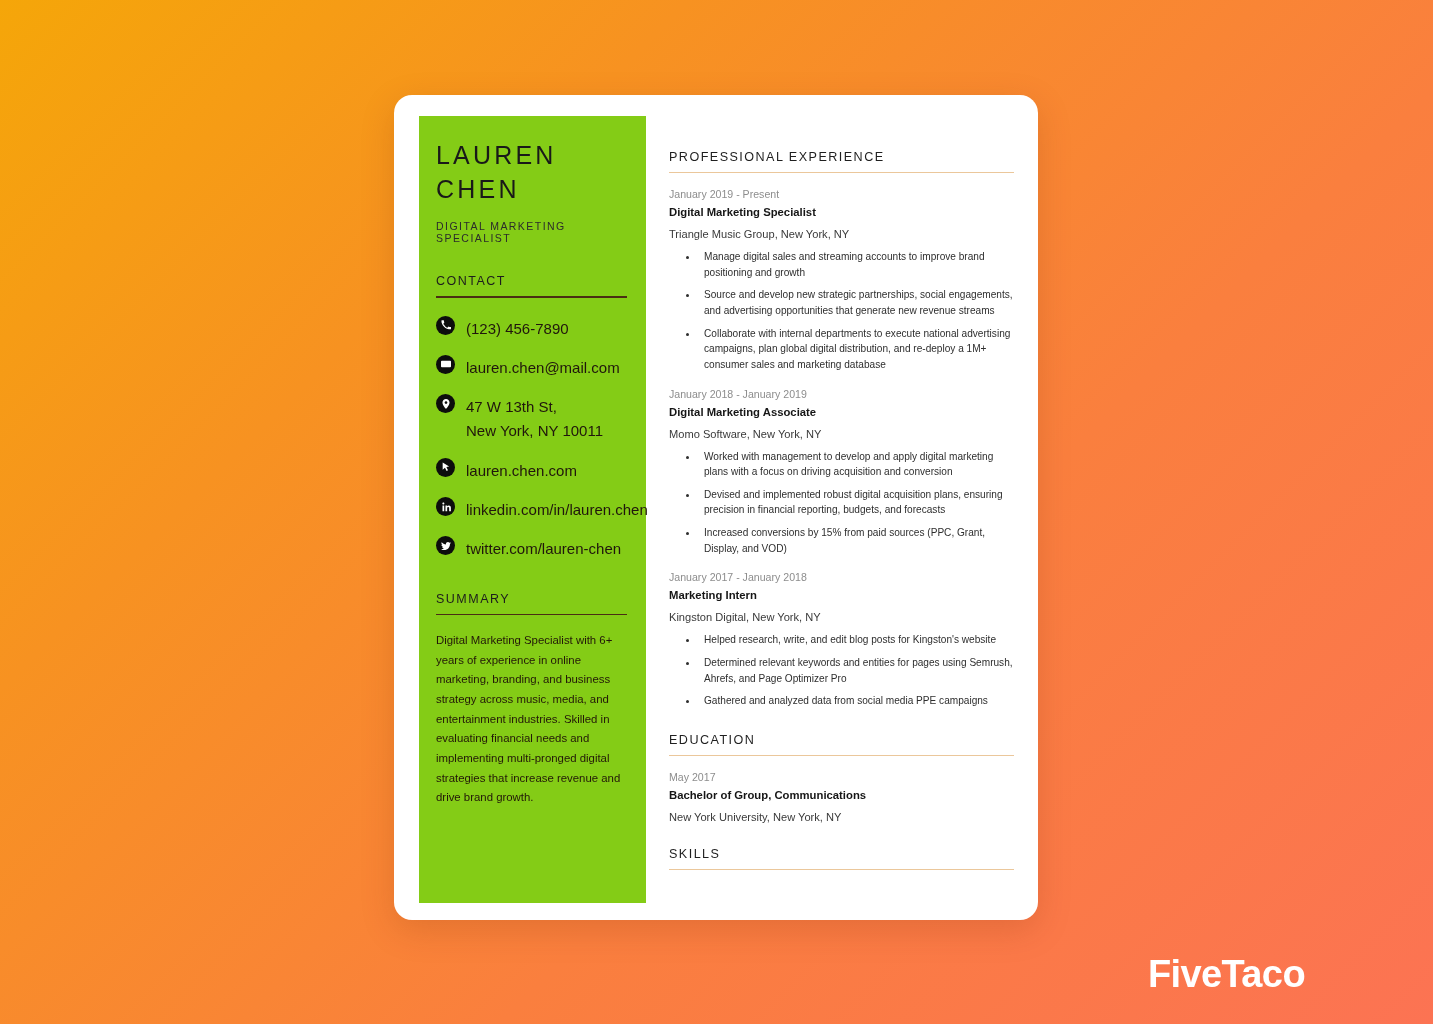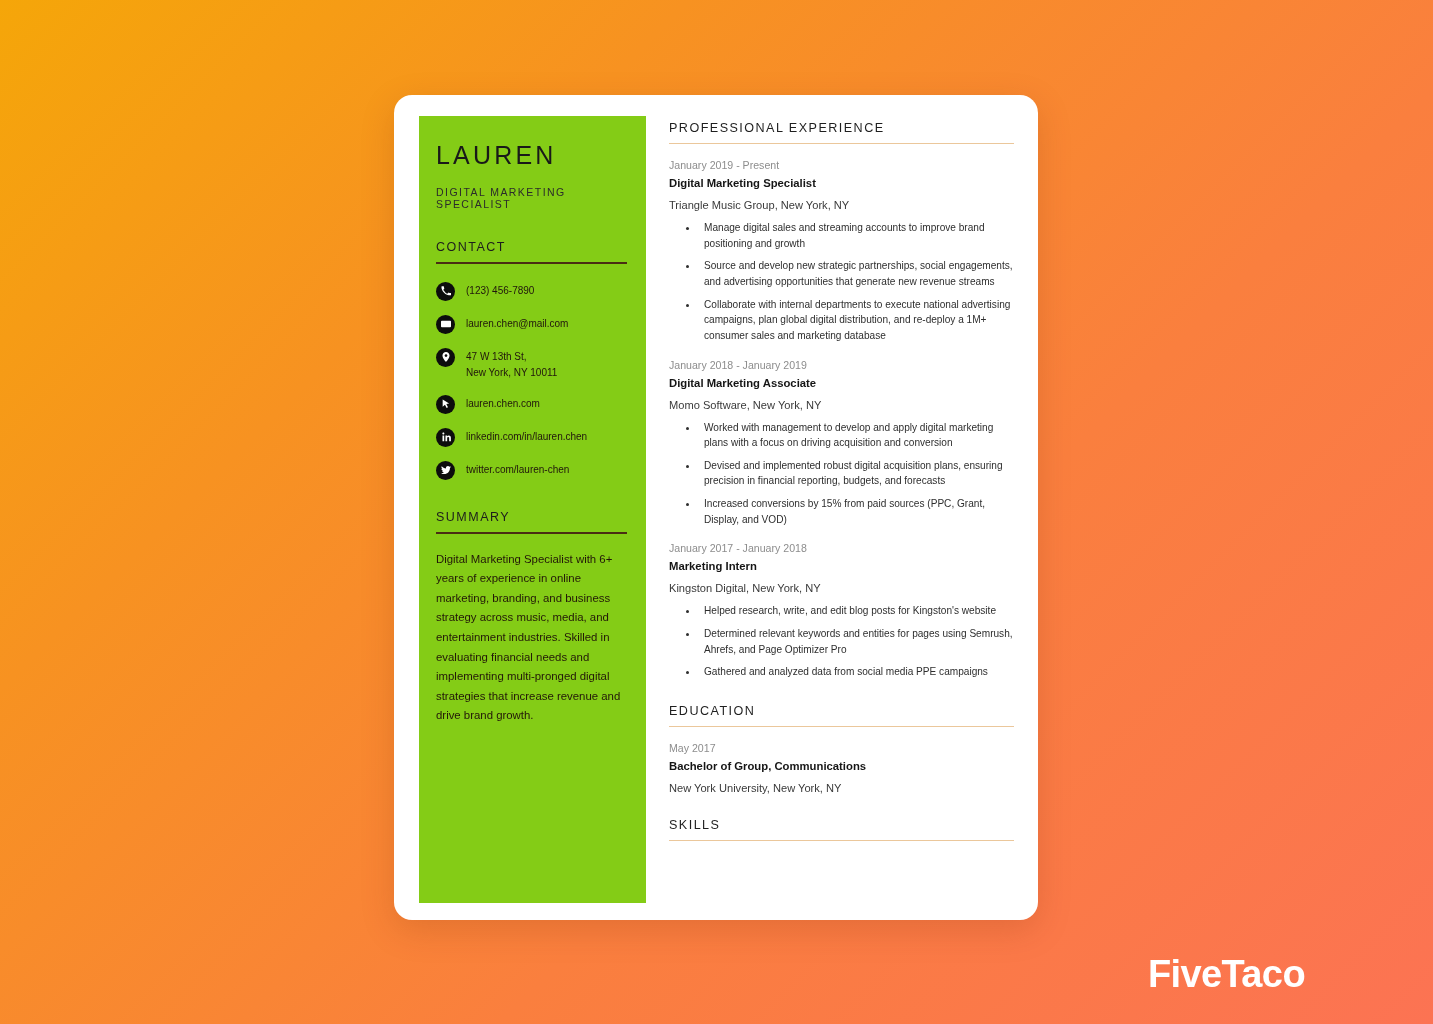--- a/index.html
+++ b/index.html
@@ -45,30 +45,30 @@
 
   #contact-list { margin-top:17px; }
   .contact-row { display:flex; align-items:flex-start; margin-bottom:13px; }
   .c-icon {
     width:19px; height:19px; border-radius:50%; background:#0d0d0d;
     flex-shrink:0; margin-right:11px; margin-top:1px;
     display:flex; align-items:center; justify-content:center;
   }
   .c-icon svg { width:10px; height:10px; fill:#ffffff; }
   .c-text {
-    font-size:10px; color:#20160c; line-height:1.62; padding-top:2px;
+    font-size:15px; color:#20160c; line-height:1.62; padding-top:2px;
   }
 
   #summary-text {
     margin-top:16px; font-size:11.4px; line-height:1.72;
     color:#221708;
   }
 
   
-  #main { flex:1; padding:26px 24px 0 23px; min-width:0; }
+  #main { flex:1; padding:55px 24px 0 23px; min-width:0; }
 
   .main-heading {
     font-size:12.6px; letter-spacing:1.45px; color:#1f1f1f; font-weight:400;
   }
   .main-rule { height:1.3px; background:#ebc79b; margin-top:8px; }
 
   .entry { margin-top:14px; }
   .entry-date { font-size:10.6px; color:#8d8d8d; line-height:1.5; }
   .entry-title { font-size:11.3px; font-weight:bold; color:#161616; margin-top:3px; }
   .entry-org { font-size:11.1px; color:#3a3a3a; margin-top:10px; }
@@ -101,20 +101,21 @@
 </style>
 </head>
 <body>
 
 <div id="resume-card">
 
   <aside id="sidebar">
 
     <div>
       <div class="name-line">LAUREN</div>
+      <div class="name-line">CHEN</div>
     </div>
 
     <div id="job-subtitle">DIGITAL MARKETING SPECIALIST</div>
 
     <div class="side-heading">CONTACT</div>
     <div class="side-rule"></div>
 
     <div id="contact-list">
         <div class="contact-row">
           <span class="c-icon">

